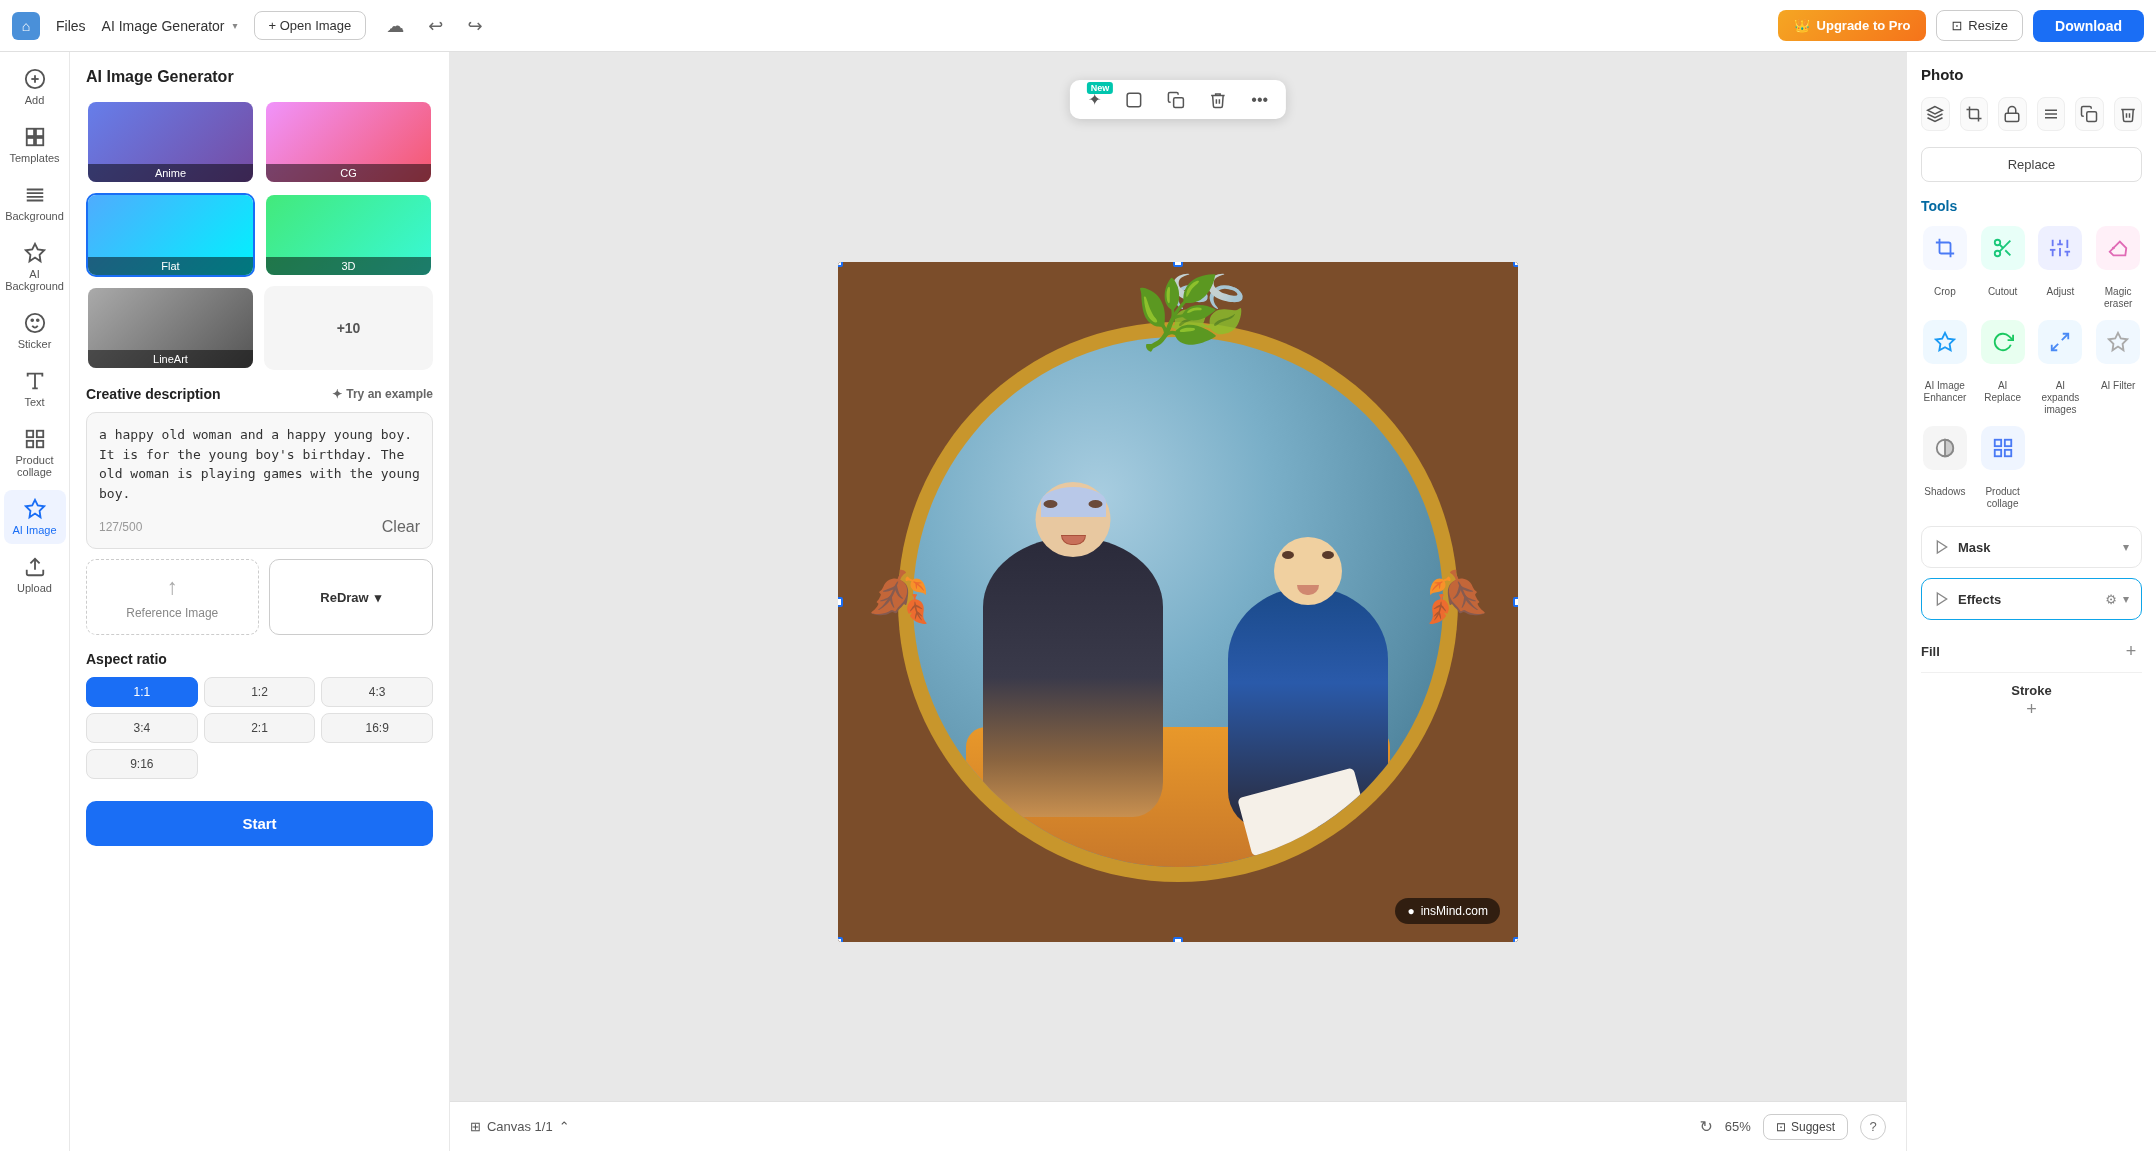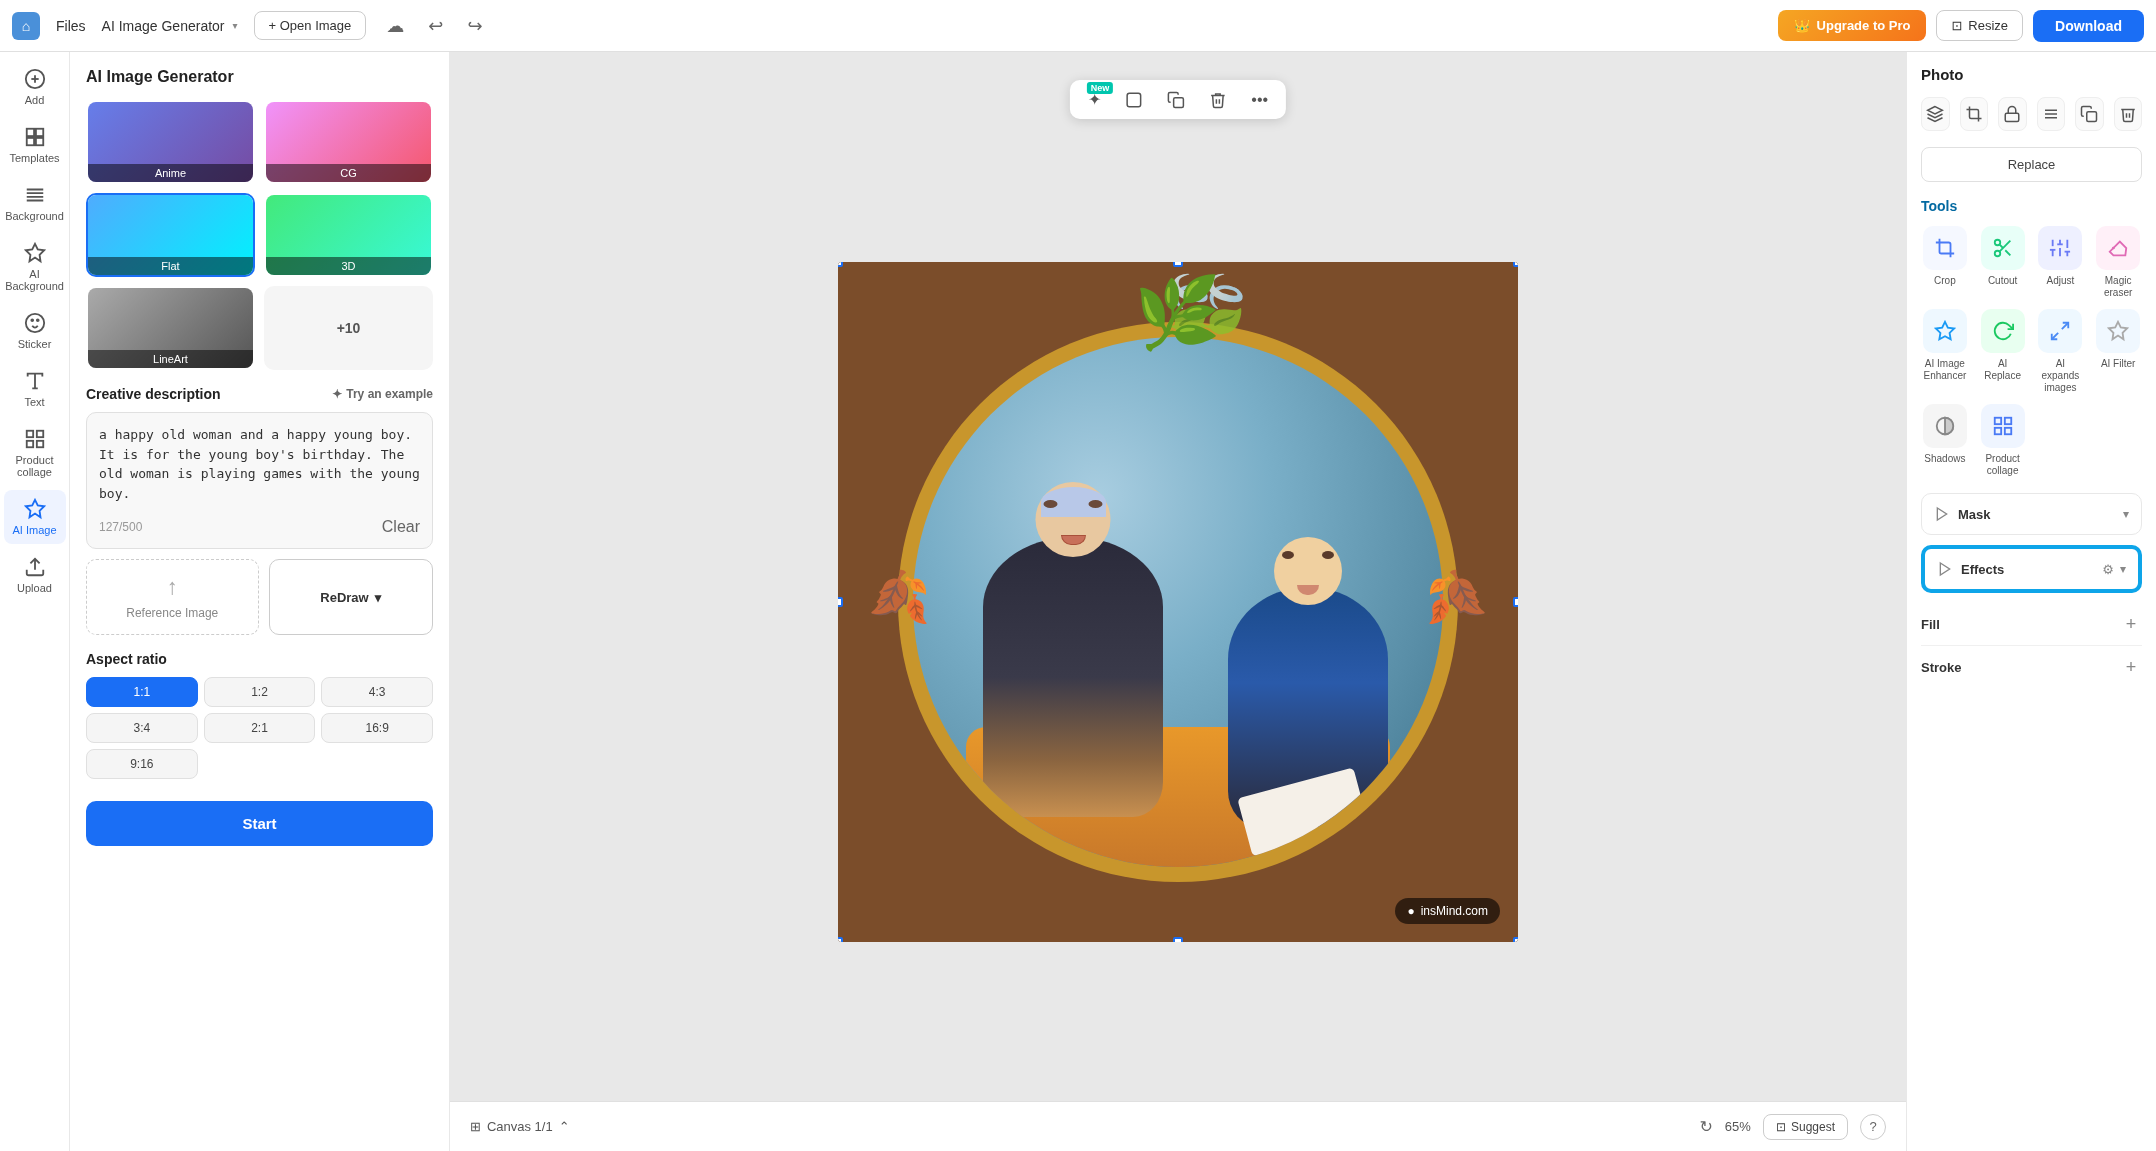--- a/index.html
+++ b/index.html
@@ -90,33 +90,33 @@
     .right-panel { width: 250px; background: #fff; border-left: 1px solid #e8e8e8; display: flex; flex-direction: column; overflow-y: auto; padding: 14px; }
     .right-panel-title { font-size: 15px; font-weight: 700; color: #222; margin-bottom: 14px; }
 
     .photo-tools-row { display: flex; gap: 10px; margin-bottom: 16px; }
     .photo-tool-icon { width: 34px; height: 34px; border-radius: 8px; display: flex; align-items: center; justify-content: center; cursor: pointer; color: #555; border: 1px solid #eee; background: #fafafa; font-size: 16px; }
 
     .replace-btn { width: 100%; background: #fff; border: 1.5px solid #e0e0e0; border-radius: 8px; padding: 9px; text-align: center; cursor: pointer; font-size: 13px; color: #444; margin-bottom: 16px; }
 
     .tools-section-title { font-size: 14px; font-weight: 600; color: #0369a1; margin-bottom: 12px; }
     .tools-grid { display: grid; grid-template-columns: repeat(4, 1fr); gap: 10px; margin-bottom: 16px; }
-    .tool-item { display: flex; flex-direction: column; align-items: center; gap: 5px; cursor: pointer; }
+    .tool-item { display: flex; flex-direction: column; align-items: center; gap: 16px; cursor: pointer; }
     .tool-icon-wrap { width: 44px; height: 44px; border-radius: 10px; background: #f5f8ff; display: flex; align-items: center; justify-content: center; font-size: 20px; }
     .tool-label { font-size: 10px; color: #555; text-align: center; line-height: 1.2; }
 
     .mask-section { border: 1px solid #e8e8e8; border-radius: 10px; padding: 12px; margin-bottom: 10px; display: flex; align-items: center; justify-content: space-between; cursor: pointer; }
     .mask-section-left { display: flex; align-items: center; gap: 8px; font-size: 13px; font-weight: 600; color: #333; }
     .mask-section-right { display: flex; align-items: center; gap: 6px; }
     .section-chevron { color: #888; font-size: 12px; }
 
-    .effects-section { border: 4px solid #0ea5e9; border-radius: 10px; padding: 12px; margin-bottom: 10px; display: flex; align-items: center; justify-content: space-between; cursor: pointer; }
+    .effects-section { border: 1px solid #0ea5e9; border-radius: 10px; padding: 12px; margin-bottom: 10px; display: flex; align-items: center; justify-content: space-between; cursor: pointer; }
 
     .fill-section { display: flex; align-items: center; justify-content: space-between; padding: 10px 0; border-bottom: 1px solid #f0f0f0; color: #333; font-size: 13px; font-weight: 600; }
-    .stroke-section { display: flex; align-items: center; justify-content: space-between; padding: 10px 0; color: #333; font-size: 13px; font-weight: 600; }
+    .stroke-section { display: flex; align-items: center; justify-content: space-between; padding: 10px 0; color: #333; font-size: 13px; font-weight: 600; flex-direction: column; }
     .plus-btn { width: 22px; height: 22px; border-radius: 50%; background: none; border: none; cursor: pointer; font-size: 18px; color: #888; display: flex; align-items: center; justify-content: center; }
 
     
     .thumb-anime { background: linear-gradient(135deg, #667eea 0%, #764ba2 100%); }
     .thumb-cg { background: linear-gradient(135deg, #f093fb 0%, #f5576c 100%); }
     .thumb-flat { background: linear-gradient(135deg, #4facfe 0%, #00f2fe 100%); }
     .thumb-3d { background: linear-gradient(135deg, #43e97b 0%, #38f9d7 100%); }
     .thumb-lineart { background: linear-gradient(135deg, #aaa 0%, #555 100%); }
 
     

